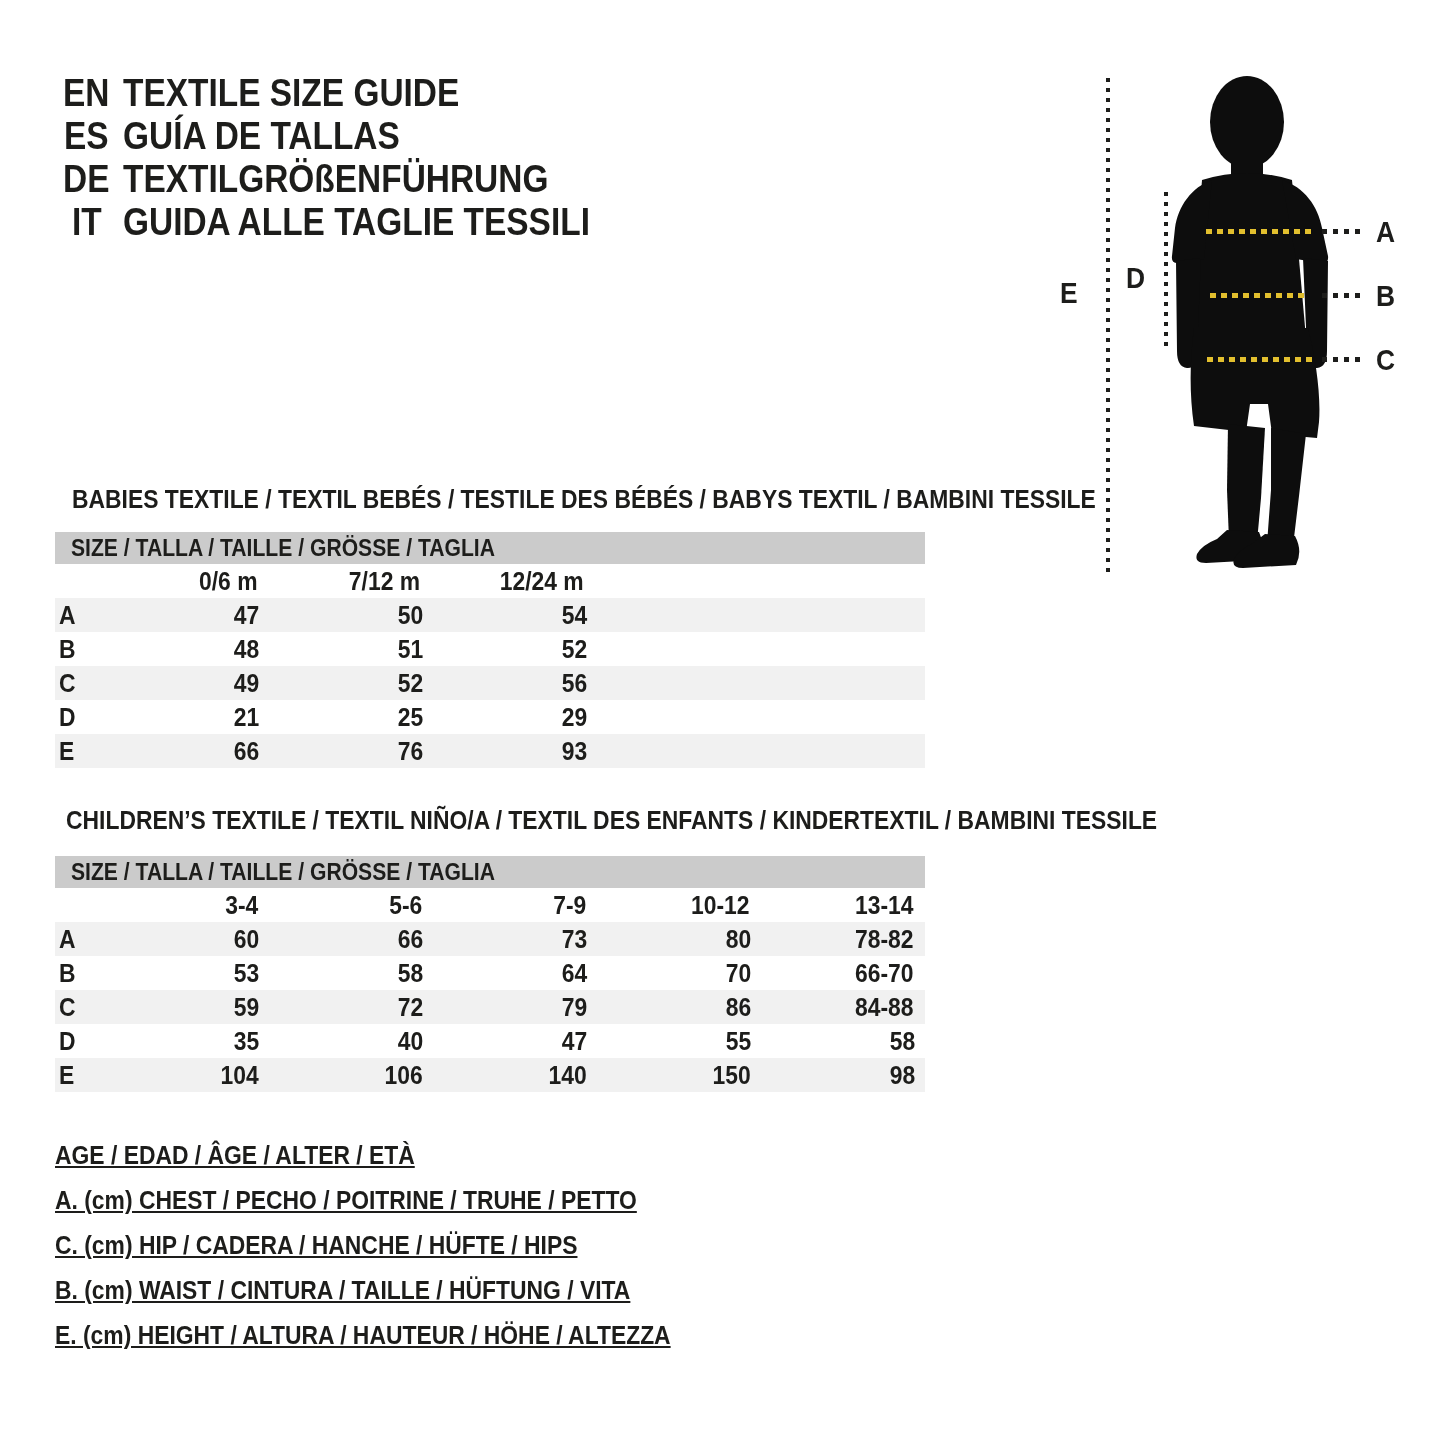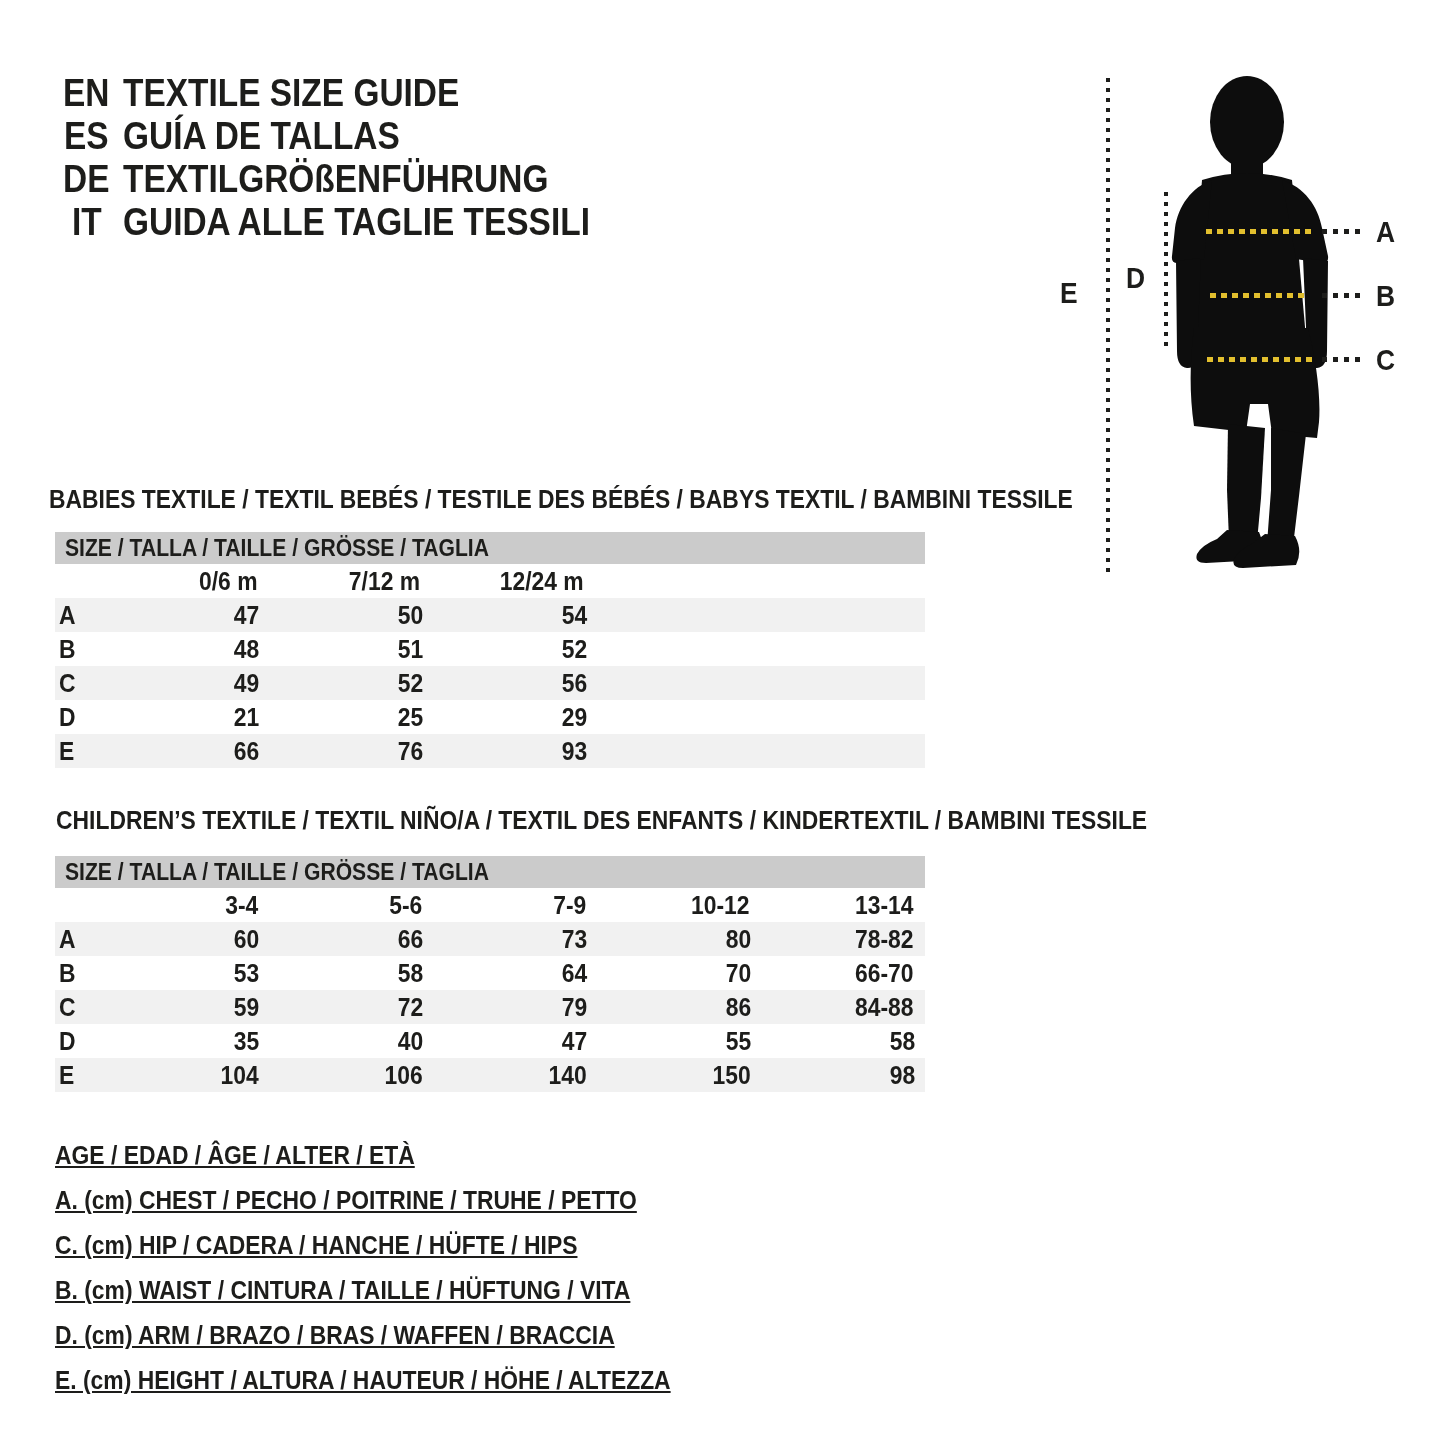--- a/index.html
+++ b/index.html
@@ -18,21 +18,21 @@
 
   
   #lang-header { left:55px; top:72px; }
   .lang-row { display:flex; height:43px; align-items:center; font-size:38px;text-align:center; }
   .lang-code { width:68px; }
 
   
   .size-table { width:870px; }
   .size-bar {
     height:32px; background:#cbcbcb;
-    display:flex; align-items:center; padding-left:10px; font-size:24px;
+    display:flex; align-items:center; padding-left:16px; font-size:24px;
   }
   .t-row { display:grid; height:34px; align-items:center; font-size:26px; }
   .babies-grid   { grid-template-columns:42px 164px 164px 164px 1fr; }
   .children-grid { grid-template-columns:42px 164px 164px 164px 164px 164px 1fr; }
   .t-row.alt { background:#f1f1f1; }
   .cell-label { padding-left:4px; }
   .cell { text-align:right; }
   .section-title { font-size:26px; line-height:30px; }
 
   
@@ -102,21 +102,21 @@
 <div class="abs measure-label" style="left:1376px; top:217px;"><span class="cx">A</span></div>
 
 <div class="abs hdash-yellow" style="left:1210px; top:293px; width:96px;"></div>
 <div class="abs hdash-black" style="left:1322px; top:293px; width:42px;"></div>
 <div class="abs measure-label" style="left:1376px; top:281px;"><span class="cx">B</span></div>
 
 <div class="abs hdash-yellow" style="left:1207px; top:357px; width:110px;"></div>
 <div class="abs hdash-black" style="left:1322px; top:357px; width:42px;"></div>
 <div class="abs measure-label" style="left:1376px; top:345px;"><span class="cx">C</span></div>
 
-<div class="abs section-title" style="left:49px; top:484px;">
+<div class="abs section-title" style="left:72px; top:484px;">
   <span class="cx">BABIES TEXTILE / TEXTIL BEBÉS / TESTILE DES BÉBÉS / BABYS TEXTIL / BAMBINI TESSILE</span>
 </div>
 <div class="abs size-table" style="left:55px; top:532px;">
   <div class="size-bar">
     <span class="cx">SIZE / TALLA / TAILLE / GRÖSSE / TAGLIA</span>
   </div>
   <div class="t-row babies-grid">
     <div class="cell-label"></div>
     <div class="cell"><span class="cxc">0/6 m</span></div>
     <div class="cell"><span class="cxc">7/12 m</span></div>
@@ -153,21 +153,21 @@
   </div>
   <div class="t-row babies-grid alt">
     <div class="cell-label"><span class="cx">E</span></div>
     <div class="cell"><span class="cxc">66</span></div>
     <div class="cell"><span class="cxc">76</span></div>
     <div class="cell"><span class="cxc">93</span></div>
     <div></div>
   </div>
 </div>
 
-<div class="abs section-title" style="left:56px; top:805px;">
+<div class="abs section-title" style="left:66px; top:805px;">
   <span class="cx">CHILDREN’S TEXTILE / TEXTIL NIÑO/A / TEXTIL DES ENFANTS / KINDERTEXTIL / BAMBINI TESSILE</span>
 </div>
 <div class="abs size-table" style="left:55px; top:856px;">
   <div class="size-bar">
     <span class="cx">SIZE / TALLA / TAILLE / GRÖSSE / TAGLIA</span>
   </div>
   <div class="t-row children-grid">
     <div class="cell-label"></div>
     <div class="cell"><span class="cxc">3-4</span></div>
     <div class="cell"><span class="cxc">5-6</span></div>
@@ -230,18 +230,15 @@
   <div class="legend-line">
       <span class="cx">A. (cm) CHEST / PECHO / POITRINE / TRUHE / PETTO</span>
     </div>
   <div class="legend-line">
       <span class="cx">C. (cm) HIP / CADERA / HANCHE / HÜFTE / HIPS</span>
     </div>
   <div class="legend-line">
       <span class="cx">B. (cm) WAIST / CINTURA / TAILLE / HÜFTUNG / VITA</span>
     </div>
   <div class="legend-line">
-      <span class="cx">D. (cm) ARM / BRAZO / BRAS / WAFFEN / BRACCIA</span>
-    </div>
-  <div class="legend-line">
       <span class="cx">E. (cm) HEIGHT / ALTURA / HAUTEUR / HÖHE / ALTEZZA</span>
     </div>
 </div>
 
 </body></html>

